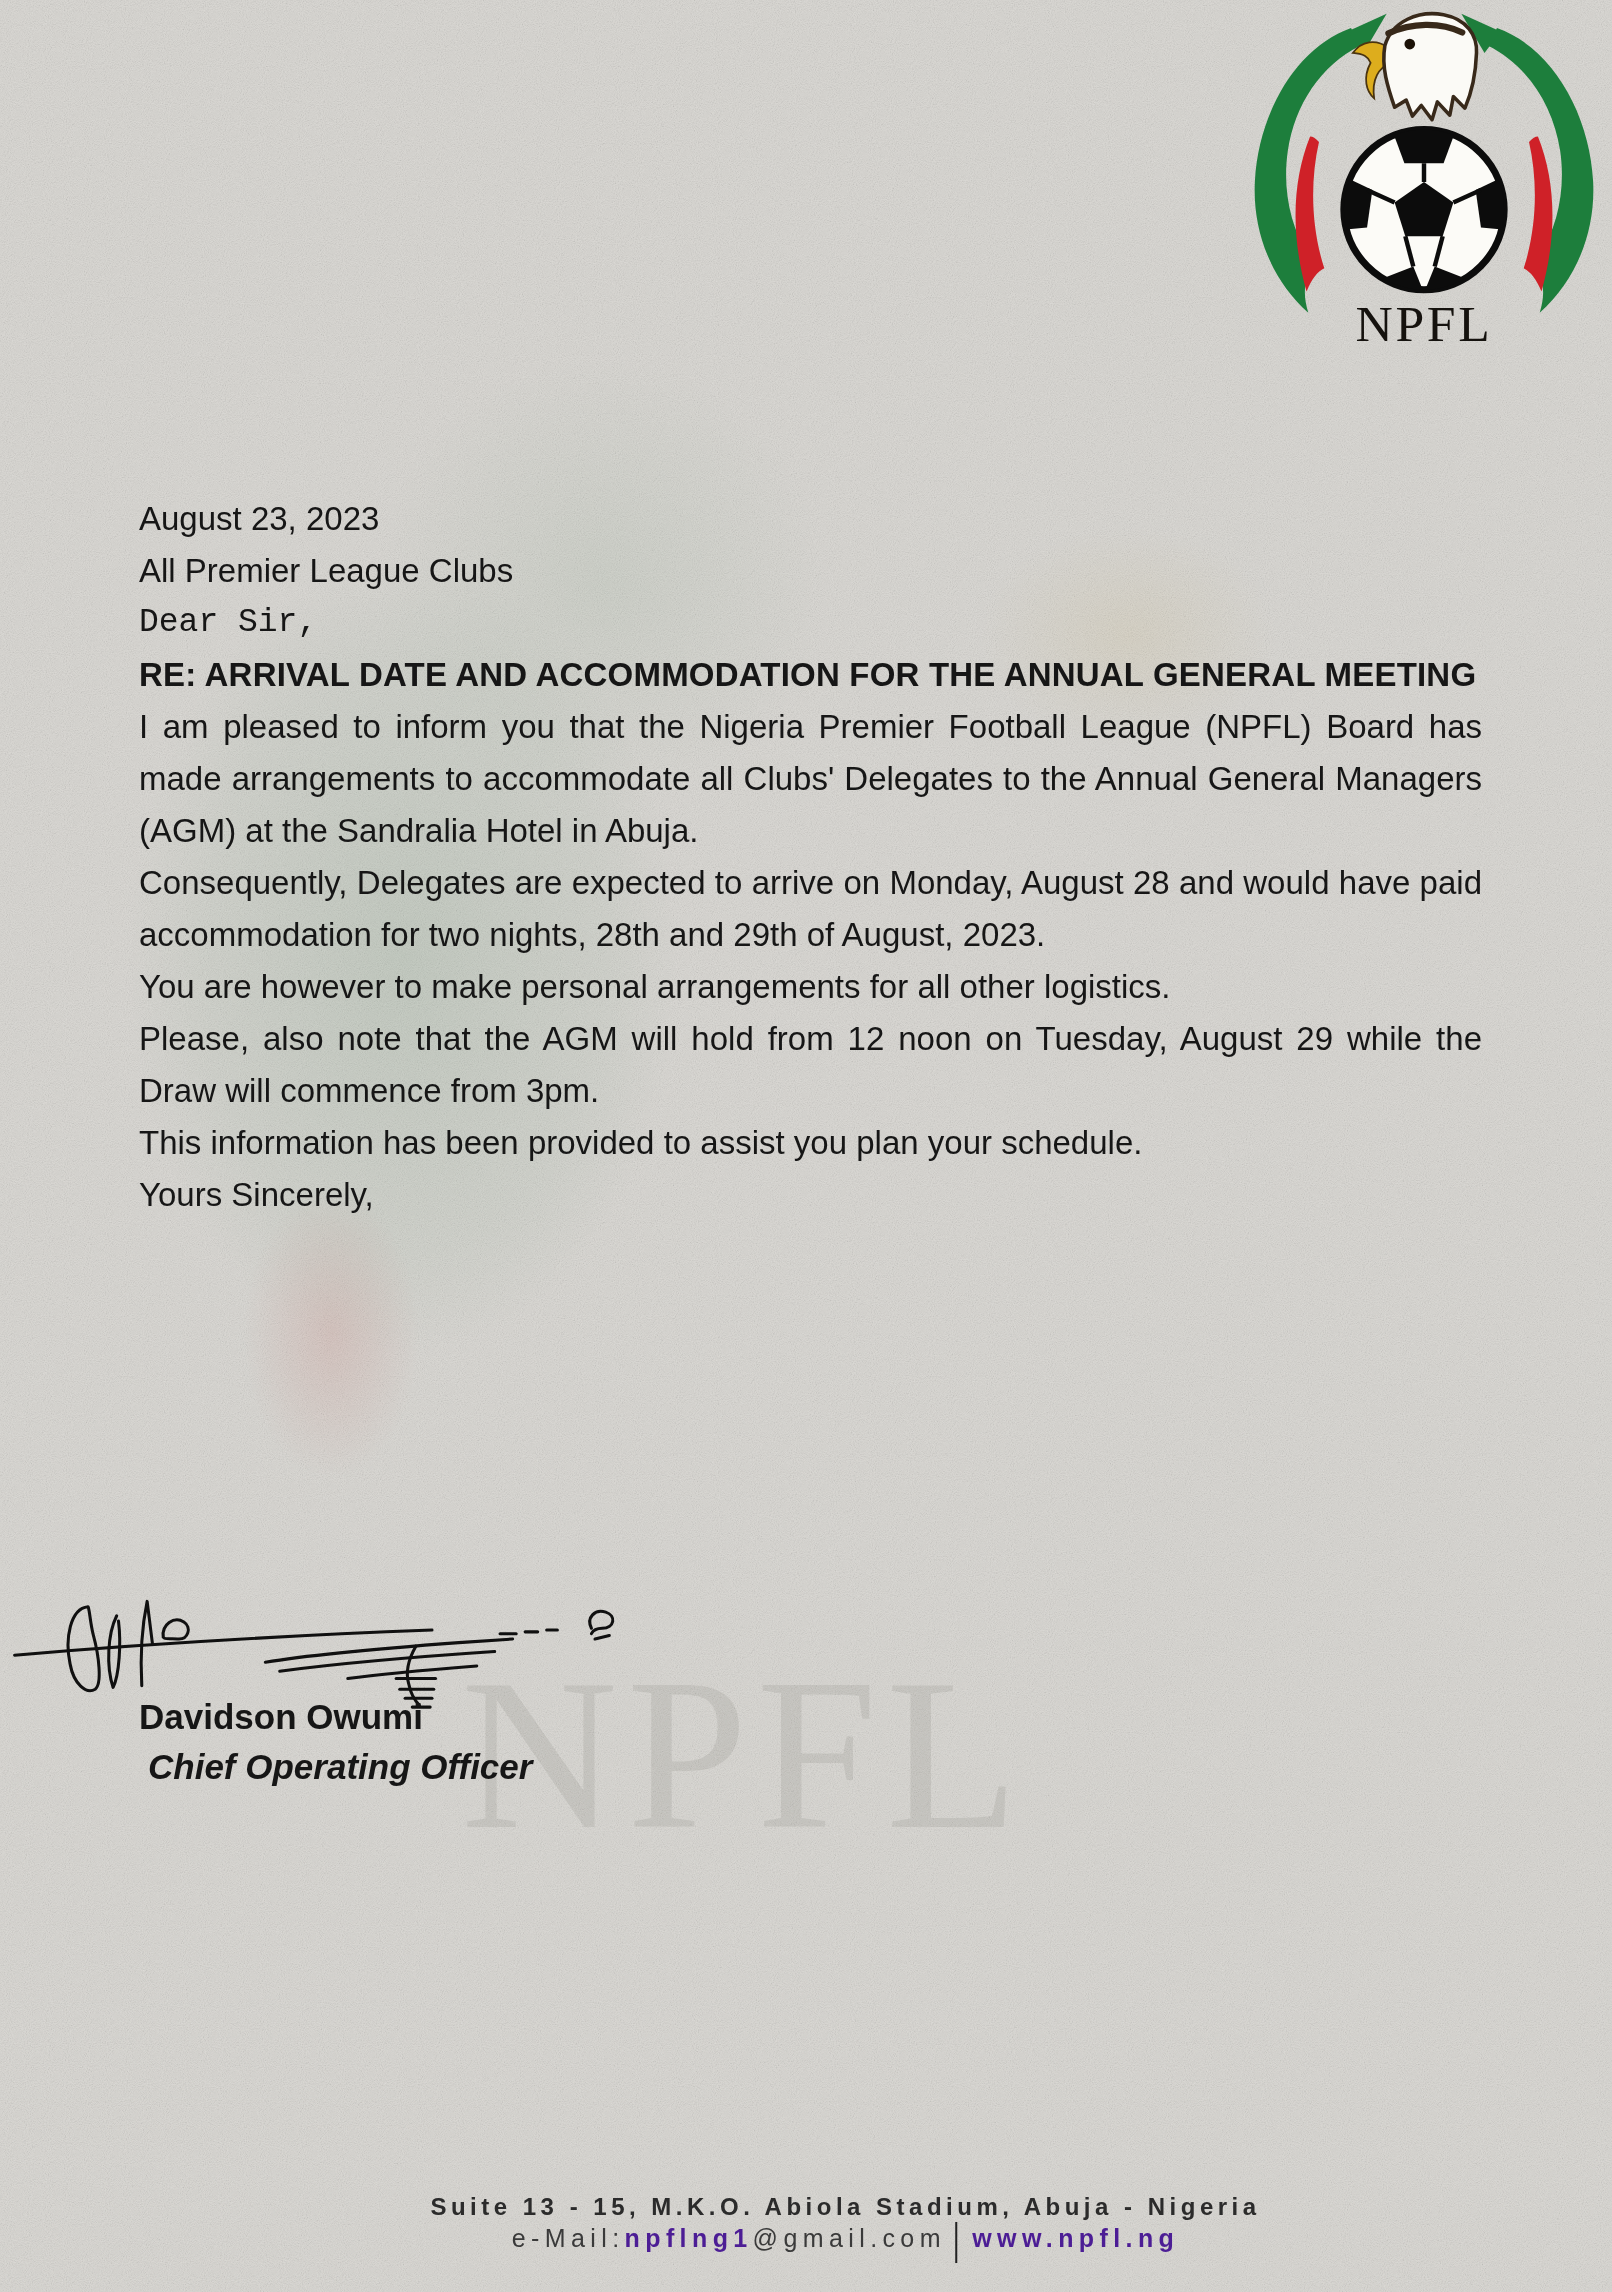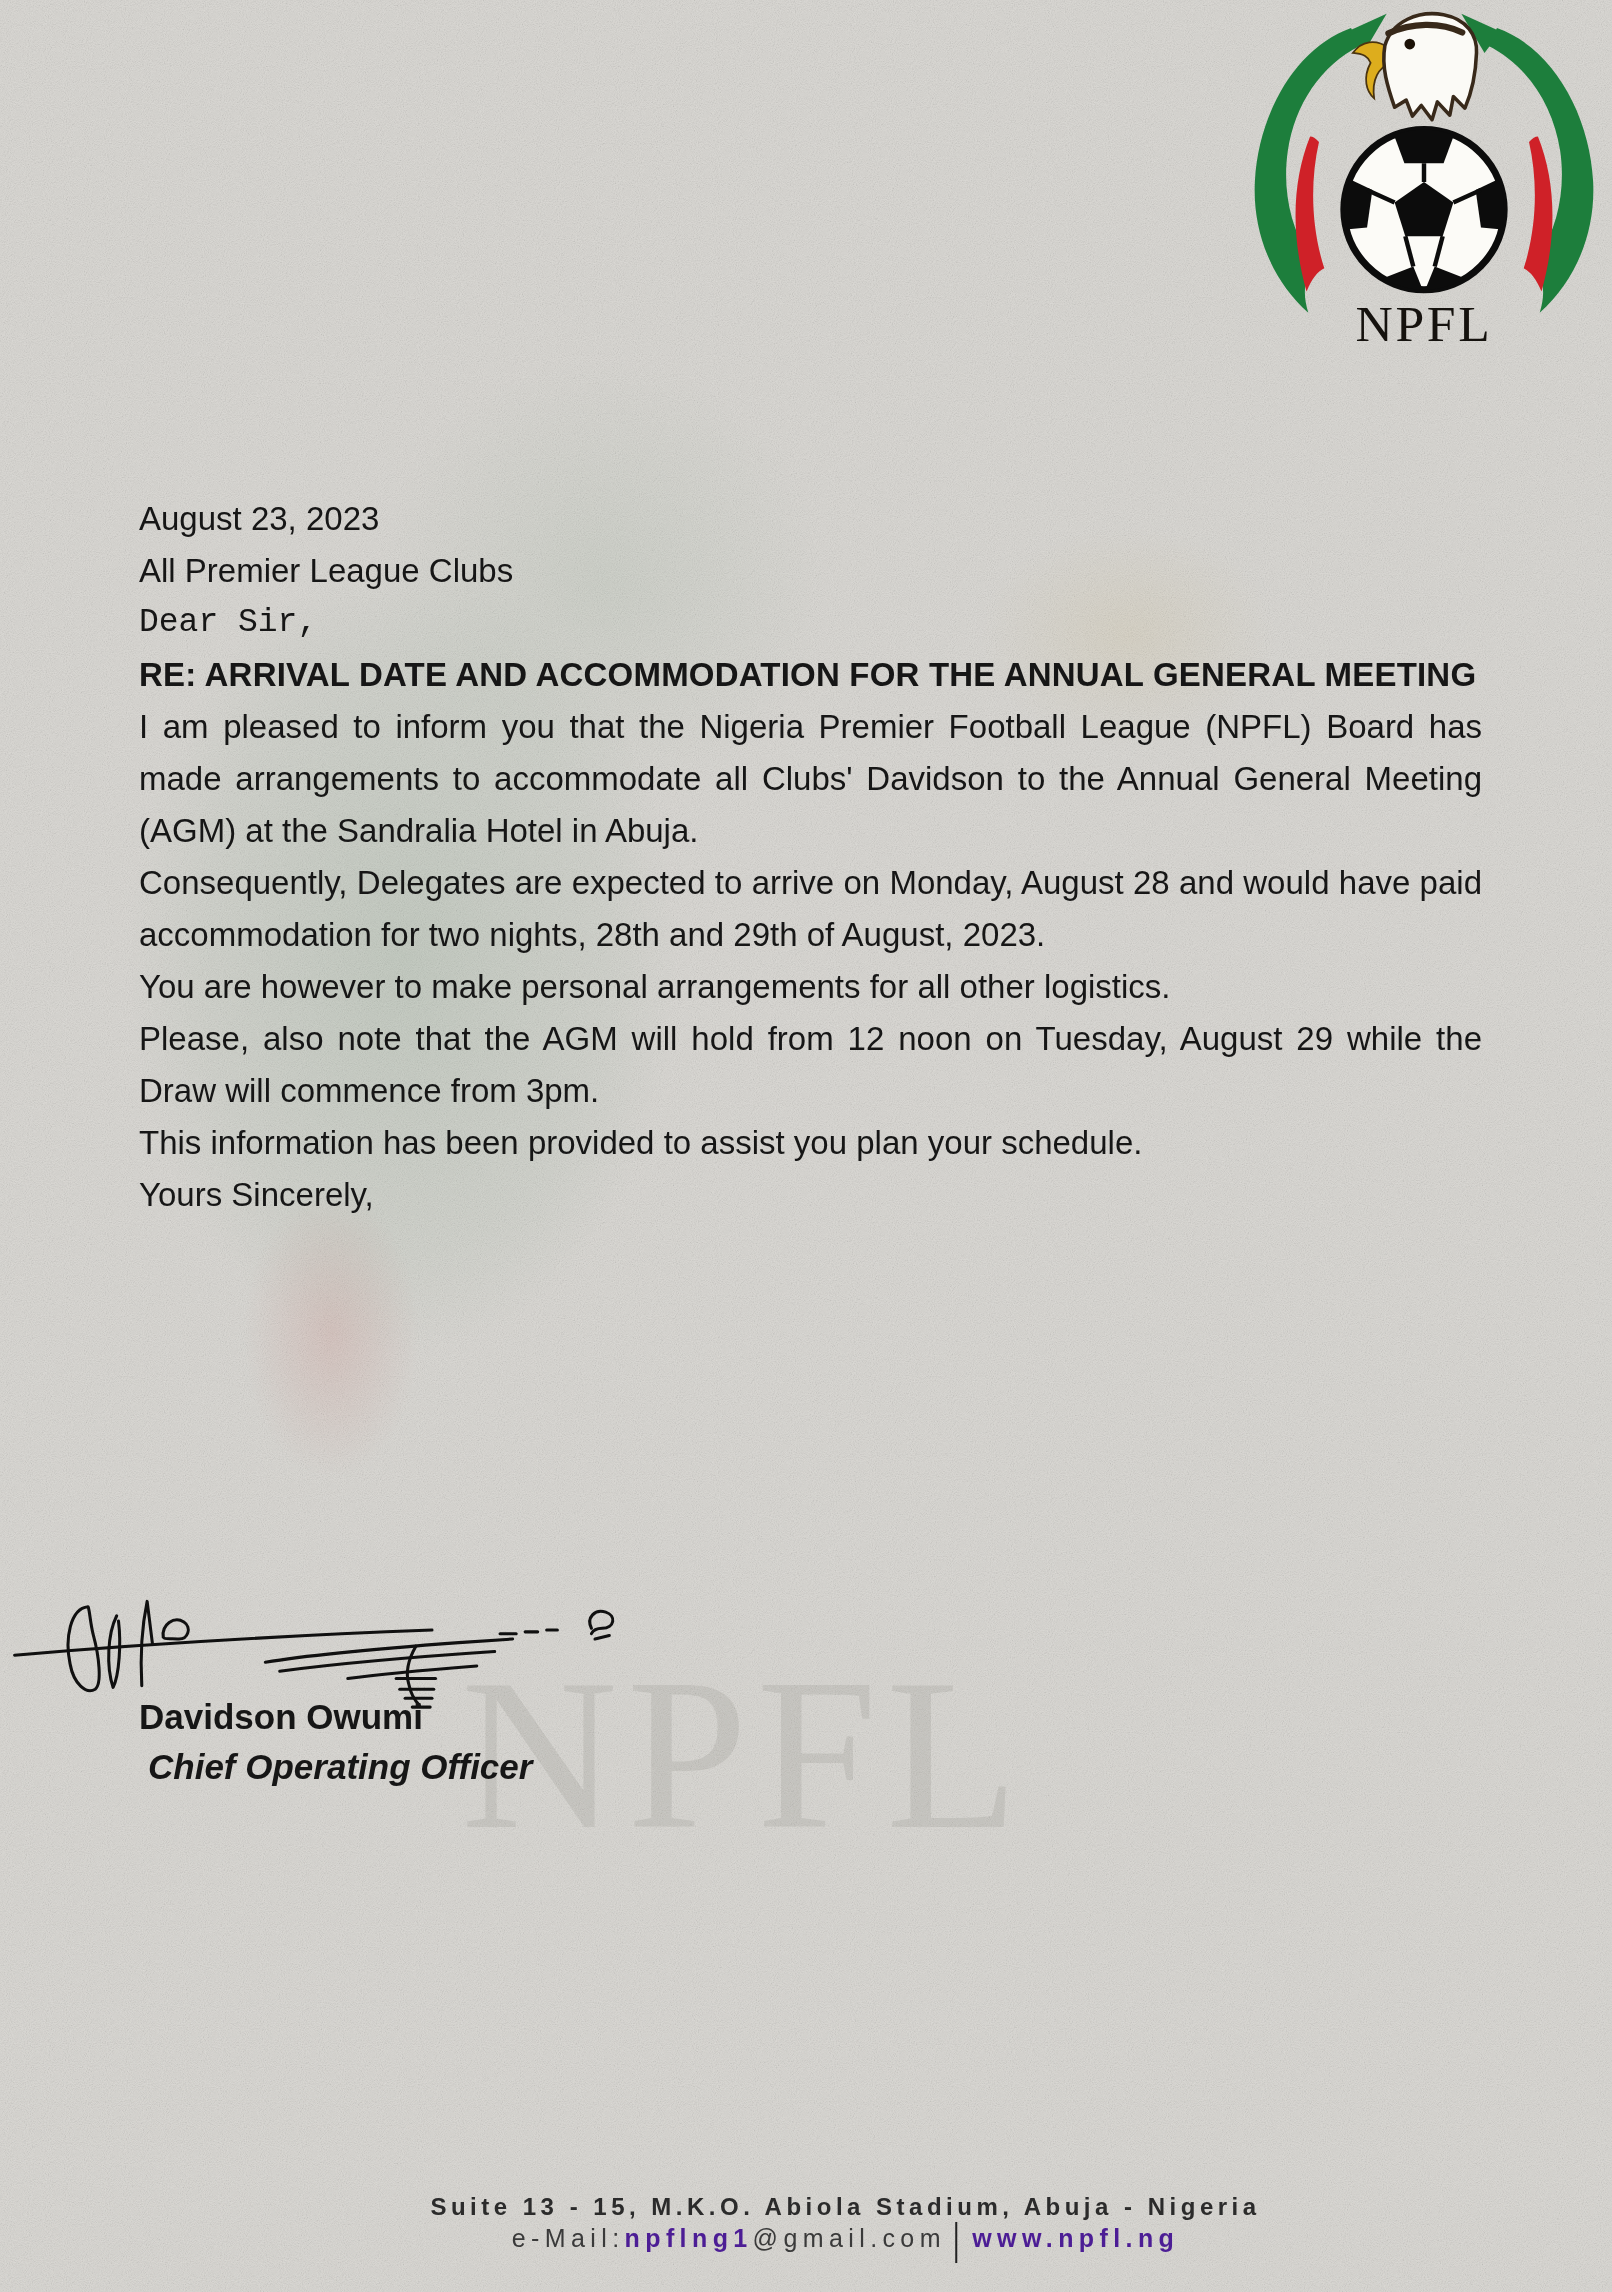--- a/index.html
+++ b/index.html
@@ -134,21 +134,21 @@
     </g>
 
     <text class="logo-text" x="200" y="376" text-anchor="middle">NPFL</text>
   </svg>
 
   <main class="letter-col">
     <p class="m-date">August 23, 2023</p>
     <p class="recipient-org">All Premier League Clubs</p>
     <p class="salutation">Dear Sir,</p>
     <p class="subject">RE: ARRIVAL DATE AND ACCOMMODATION FOR THE ANNUAL GENERAL MEETING</p>
-    <p class="para">I am pleased to inform you that the Nigeria Premier Football League (NPFL) Board has made arrangements to accommodate all Clubs' Davidson to the Annual General Meeting (AGM) at the Sandralia Hotel in Abuja.</p>
+    <p class="para">I am pleased to inform you that the Nigeria Premier Football League (NPFL) Board has made arrangements to accommodate all Clubs' Delegates to the Annual General Managers (AGM) at the Sandralia Hotel in Abuja.</p>
     <p class="para">Consequently, Delegates are expected to arrive on Monday, August 28 and would have paid accommodation for two nights, 28th and 29th of August, 2023.</p>
     <p class="para">You are however to make personal arrangements for all other logistics.</p>
     <p class="para">Please, also note that the AGM will hold from 12 noon on Tuesday, August 29 while the Draw will commence from 3pm.</p>
     <p class="para">This information has been provided to assist you plan your schedule.</p>
     <p class="closing">Yours Sincerely,</p>
   </main>
 
   <svg class="signature" viewBox="0 0 700 135" xmlns="http://www.w3.org/2000/svg">
     <g fill="none" stroke="#101010" stroke-width="3.4" stroke-linecap="round" stroke-linejoin="round">
       <path d="M4 66 C 120 56, 260 46, 470 38"></path>

